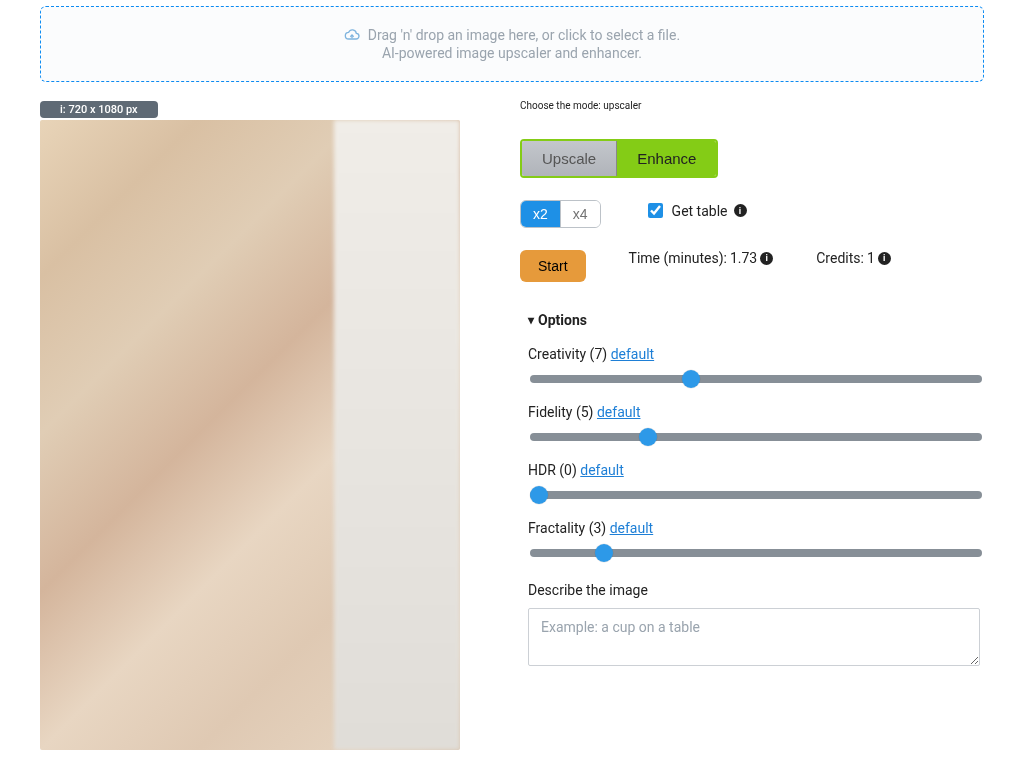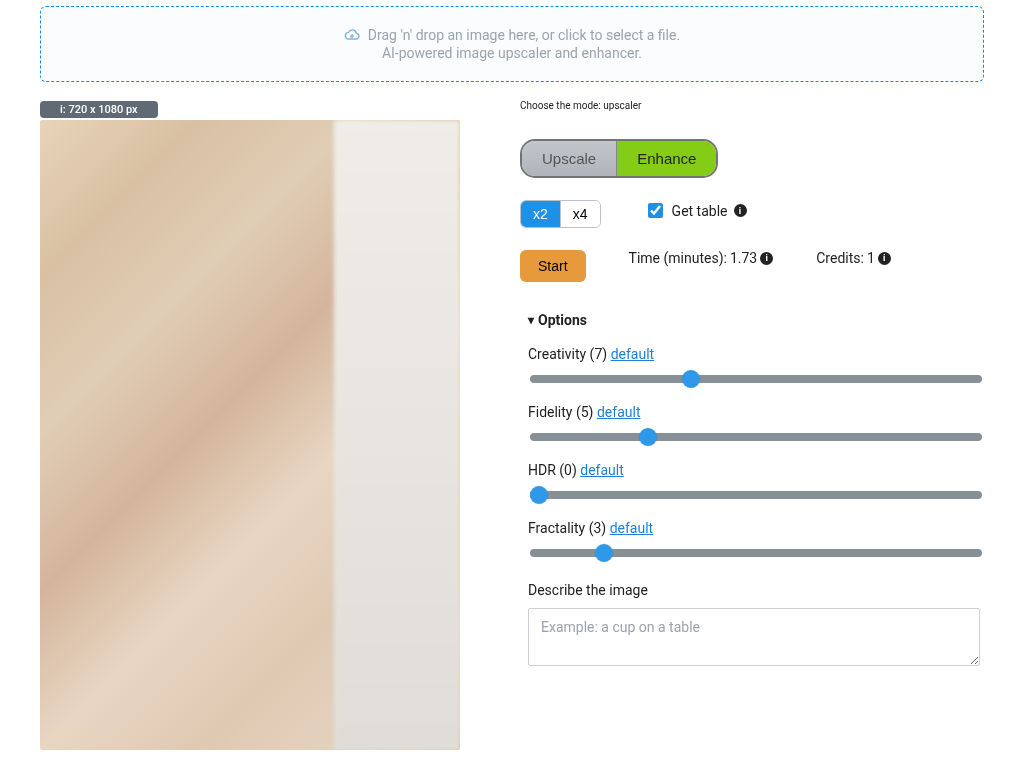--- a/index.html
+++ b/index.html
@@ -67,22 +67,22 @@
 
   .right-col {
     flex: 1;
     max-width: 460px;
   }
 
   .mode-label { margin-bottom: 28px; font-size: 10px; }
 
   .toggle-group {
     display: inline-flex;
-    border: 2px solid #737373;
-    border-radius: 15px;
+    border: 2px solid #84cc16;
+    border-radius: 4px;
     overflow: hidden;
   }
   .toggle-btn {
     background: #84cc16;
     border: none;
     padding: 9px 20px;
     font-size: 15px;
     color: #222;
     cursor: pointer;
   }
@@ -96,21 +96,21 @@
 
   .factor-group {
     display: inline-flex;
     border: 1px solid #bcc2c8;
     border-radius: 6px;
     overflow: hidden;
   }
   .factor-btn {
     border: none;
     background: #fff;
-    color: #000000;
+    color: #737373;
     font-size: 14px;
     padding: 5px 12px;
     cursor: pointer;
   }
   .factor-btn.active {
     background: #1e90e6;
     color: #fff;
   }
   .factor-btn + .factor-btn { border-left: 1px solid #bcc2c8; }
 

